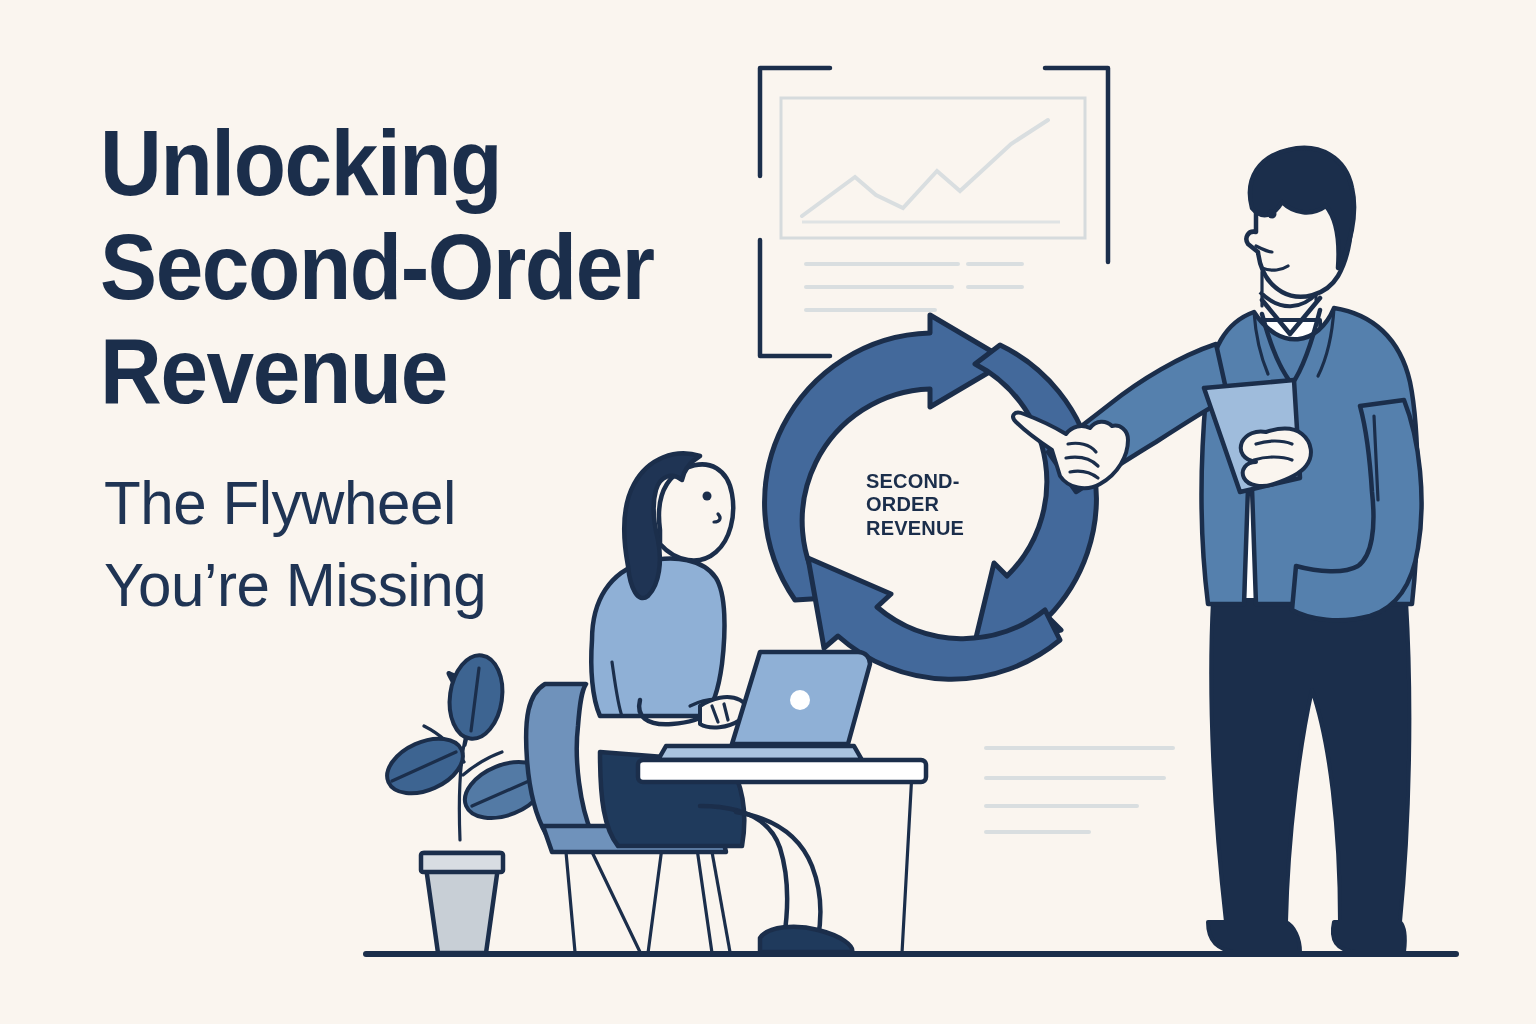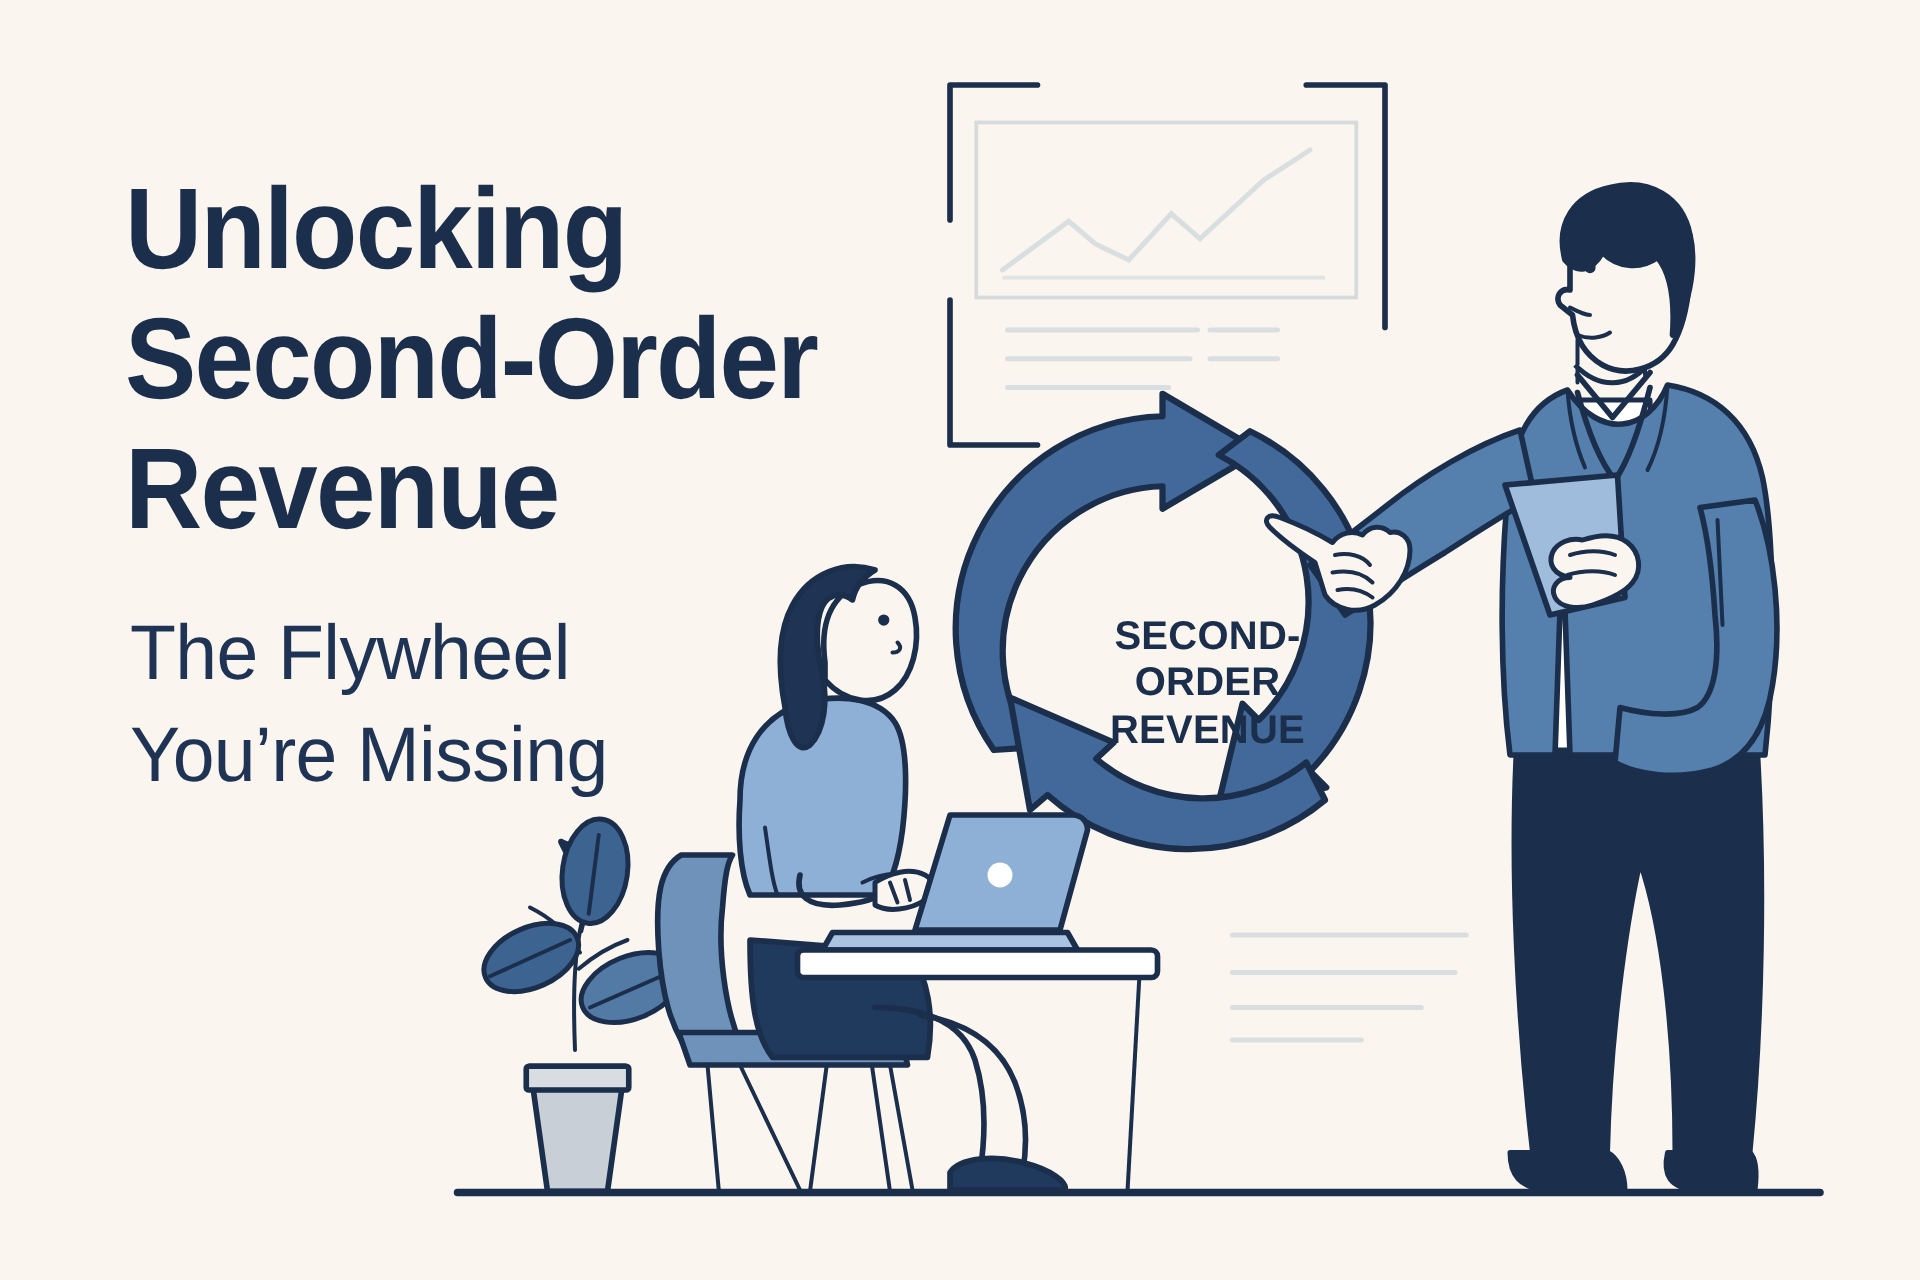--- a/index.html
+++ b/index.html
@@ -18,21 +18,20 @@
   #artboard {
     position: absolute;
     inset: 0;
     width: 1536px;
     height: 1024px;
   }
   .txt-layer {
     position: absolute;
     inset: 0;
     pointer-events: none;
-    margin-top: 20px;
   }
   .headline {
     position: absolute;
     left: 100px;
     top: 112px;
     width: 700px;
     color: #1b2e4b;
     font-family: "Liberation Sans", sans-serif;
     font-weight: bold;
     font-size: 92px;
@@ -55,25 +54,25 @@
     letter-spacing: -0.5px;
     white-space: pre-line;
     transform: scaleX(0.97);
     transform-origin: left top;
   }
   .wheel-label {
     position: absolute;
     left: 866px;
     top: 470px;
     width: 200px;
-    text-align: center;
+    text-align: left;
     color: #1b2e4b;
     font-family: "Liberation Sans", sans-serif;
     font-weight: bold;
-    font-size: 32px;
+    font-size: 20px;
     line-height: 1.17;
     letter-spacing: 0.2px;
     white-space: pre-line;
   }
 </style>
 </head>
 <body>
 
 <div id="stage">
 

